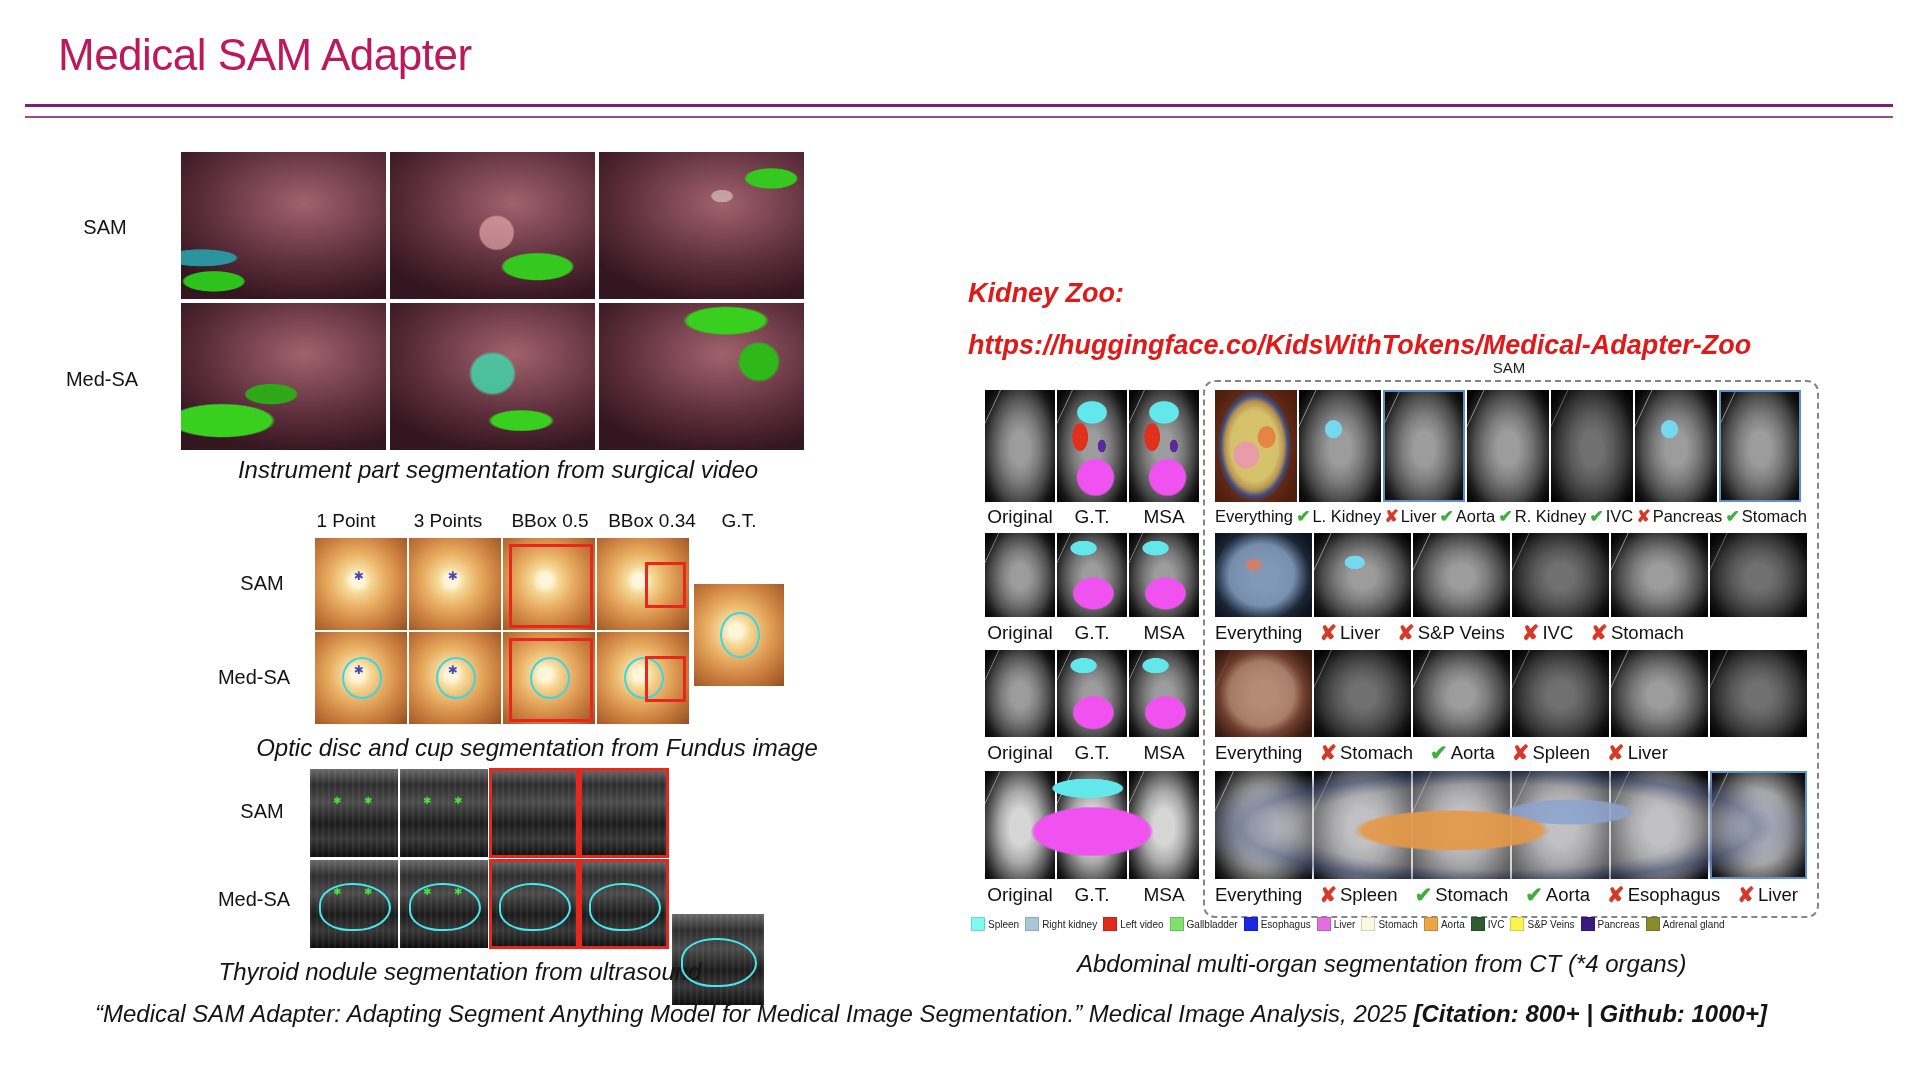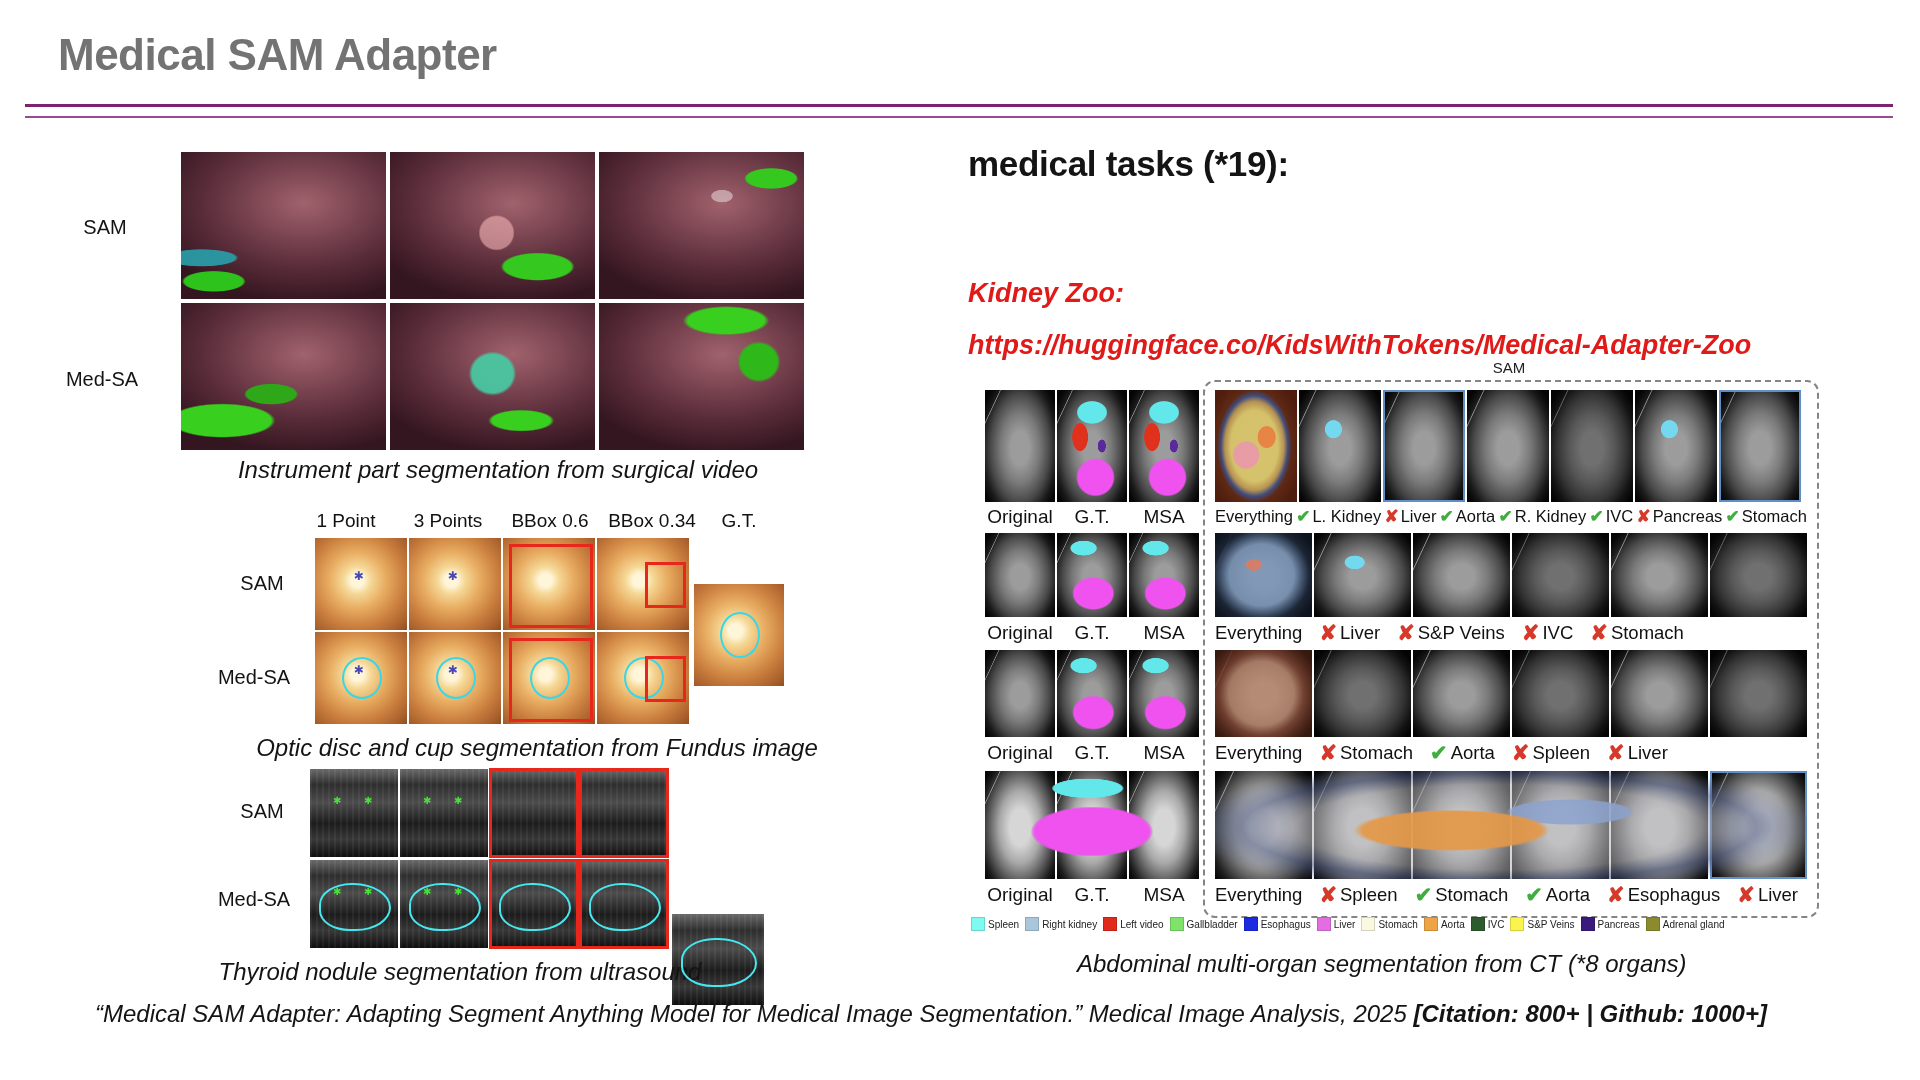--- a/index.html
+++ b/index.html
@@ -1,21 +1,21 @@
 <!DOCTYPE html>
 <html><head>
 <meta charset="utf-8">
 <style>
   html,body{margin:0;padding:0}
   body{width:1920px;height:1080px;background:#fff;position:relative;overflow:hidden;
        font-family:"Liberation Sans",sans-serif;color:#111}
   .abs{position:absolute}
 
   
-  .title{left:58px;top:30px;font-size:44px;font-weight:bold;color:#737373;letter-spacing:-.5px}
+  .title{left:58px;top:30px;font-size:44px;font-weight:normal;color:#be185d;letter-spacing:-.5px}
   .rule{left:25px;top:104px;width:1868px;height:9px;border-top:3px solid #7c2270;border-bottom:2px solid #9a4b90}
 
   
   .rowlab{font-size:20px;color:#141414;text-align:center}
   .cap{font-style:italic;font-size:24px;color:#141414;text-align:center;white-space:nowrap}
 
   
   .sgrid{left:181px;top:152px;display:grid;grid-template-columns:205px 205px 205px;grid-auto-rows:147px;gap:4px}
   .surg{position:relative;background:
     radial-gradient(ellipse 80% 70% at 60% 35%, rgba(165,102,112,.95), rgba(93,46,60,.96) 60%, #341620 96%),#4a1f2a}
@@ -143,21 +143,21 @@
   <div class="surg g3"></div>
   <div class="surg g4"></div>
   <div class="surg g5"></div>
   <div class="surg g6"></div>
 </div>
 <div class="abs cap" style="left:198px;top:456px;width:600px">Instrument part segmentation from surgical video</div>
 
 <div class="abs fhead">
   <span>1 Point</span>
   <span>3 Points</span>
-  <span>BBox 0.6</span>
+  <span>BBox 0.5</span>
   <span>BBox 0.34</span>
 </div>
 <div class="abs" style="left:694px;top:510px;width:90px;text-align:center;font-size:19px">G.T.</div>
 
 <div class="abs rowlab" style="left:222px;top:572px;width:80px">SAM</div>
 <div class="abs rowlab" style="left:202px;top:666px;width:104px">Med-SA</div>
 
 <div class="abs fgrid">
   <div class="fund pt"></div>
   <div class="fund pt"></div>
@@ -181,21 +181,20 @@
   <div class="us us-red"></div>
   <div class="us uring gstars"></div>
   <div class="us uring gstars"></div>
   <div class="us uring us-red"></div>
   <div class="us uring us-red"></div>
 </div>
 <div class="abs us uring" style="left:672px;top:812px;width:92px;height:91px"></div>
 <div class="abs cap" style="left:160px;top:958px;width:600px">Thyroid nodule segmentation from ultrasound</div>
 
 <div class="abs rhead">
-  <div>medical tasks (*19):</div>
 </div>
 <div class="abs azoo red-it">Kidney Zoo:</div>
 <a class="abs aurl red-it" href="#">https://huggingface.co/KidsWithTokens/Medical-Adapter-Zoo</a>
 <div class="abs samlab">SAM</div>
 <div class="abs dashbox"></div>
 
 <div class="abs trow" style="left:985px;top:390px;height:112px">
   <div class="ct t70"></div>
   <div class="ct t70 gtA"></div>
   <div class="ct t70 gtA"></div>
@@ -408,17 +407,17 @@
   <span class="litem">
       <span class="sw" style="background: rgb(59, 26, 126);"></span>
       <span>Pancreas</span>
     </span>
   <span class="litem">
       <span class="sw" style="background: rgb(139, 139, 46);"></span>
       <span>Adrenal gland</span>
     </span>
 </div>
 
-<div class="abs cap" style="left:1077px;top:950px;width:600px">Abdominal multi-organ segmentation from CT (*8 organs)</div>
+<div class="abs cap" style="left:1077px;top:950px;width:600px">Abdominal multi-organ segmentation from CT (*4 organs)</div>
 
 <div class="abs cite">
   <span>“Medical SAM Adapter: Adapting Segment Anything Model for Medical Image Segmentation.” Medical Image Analysis, 2025 </span><b>[Citation: 800+ | Github: 1000+]</b>
 </div>
 
 </body></html>

